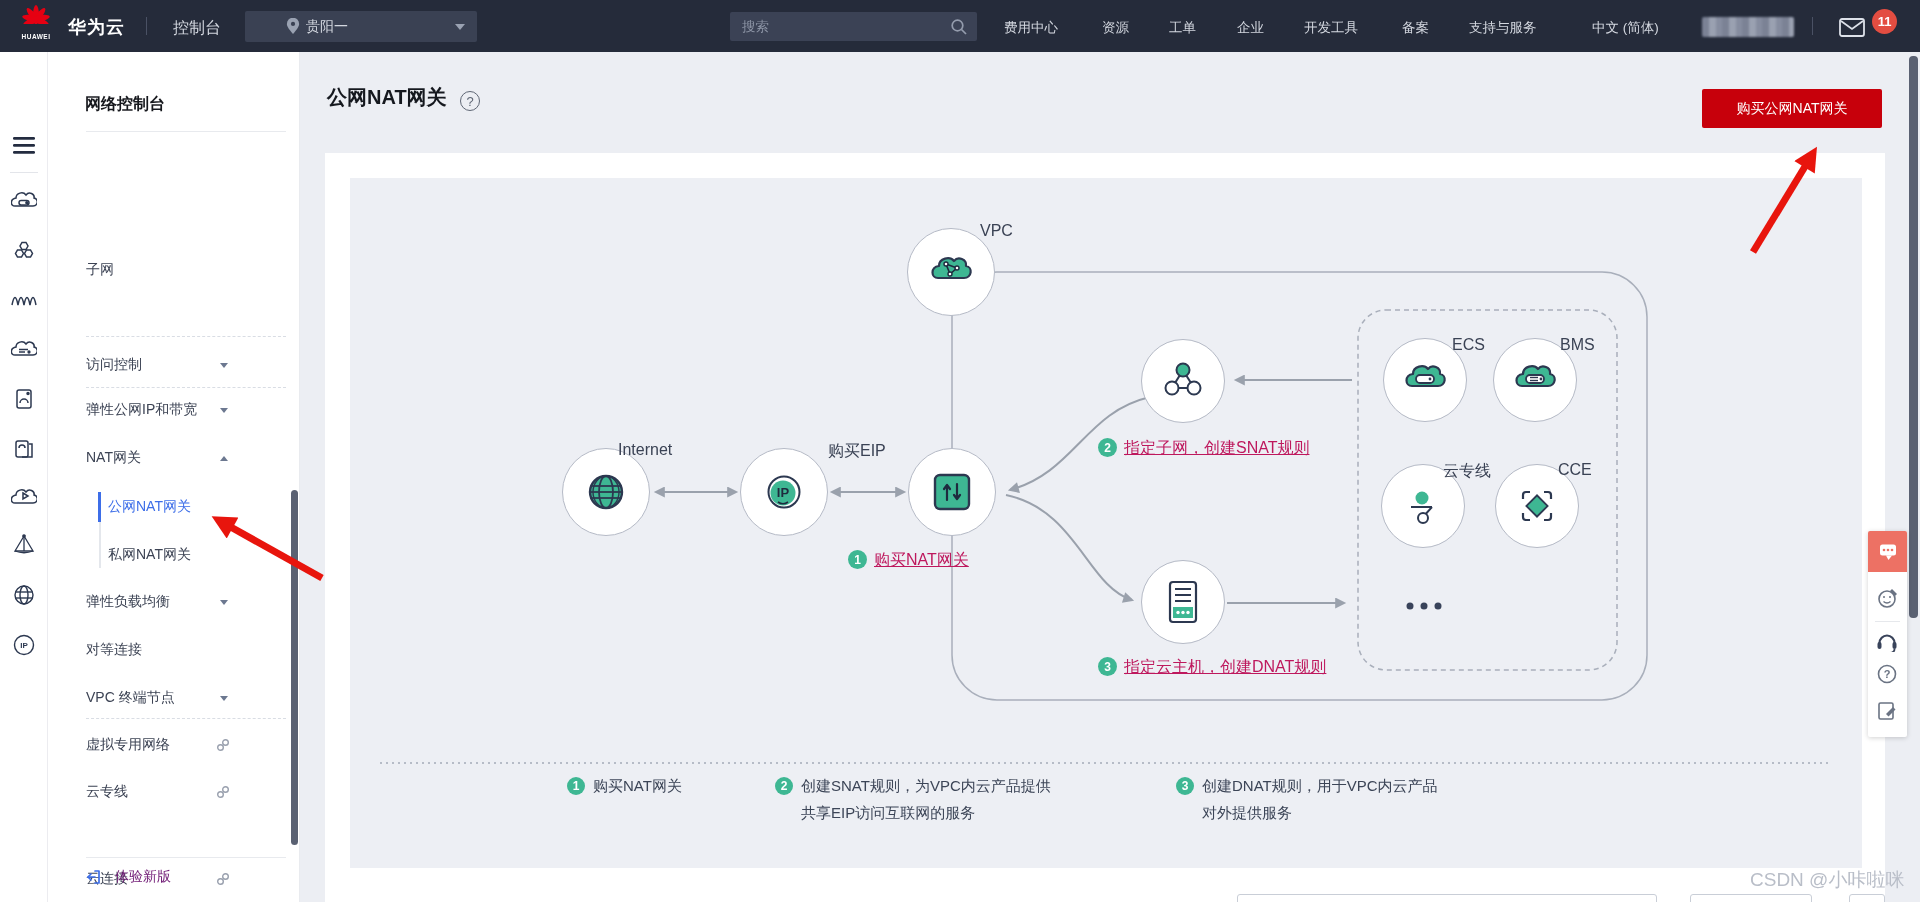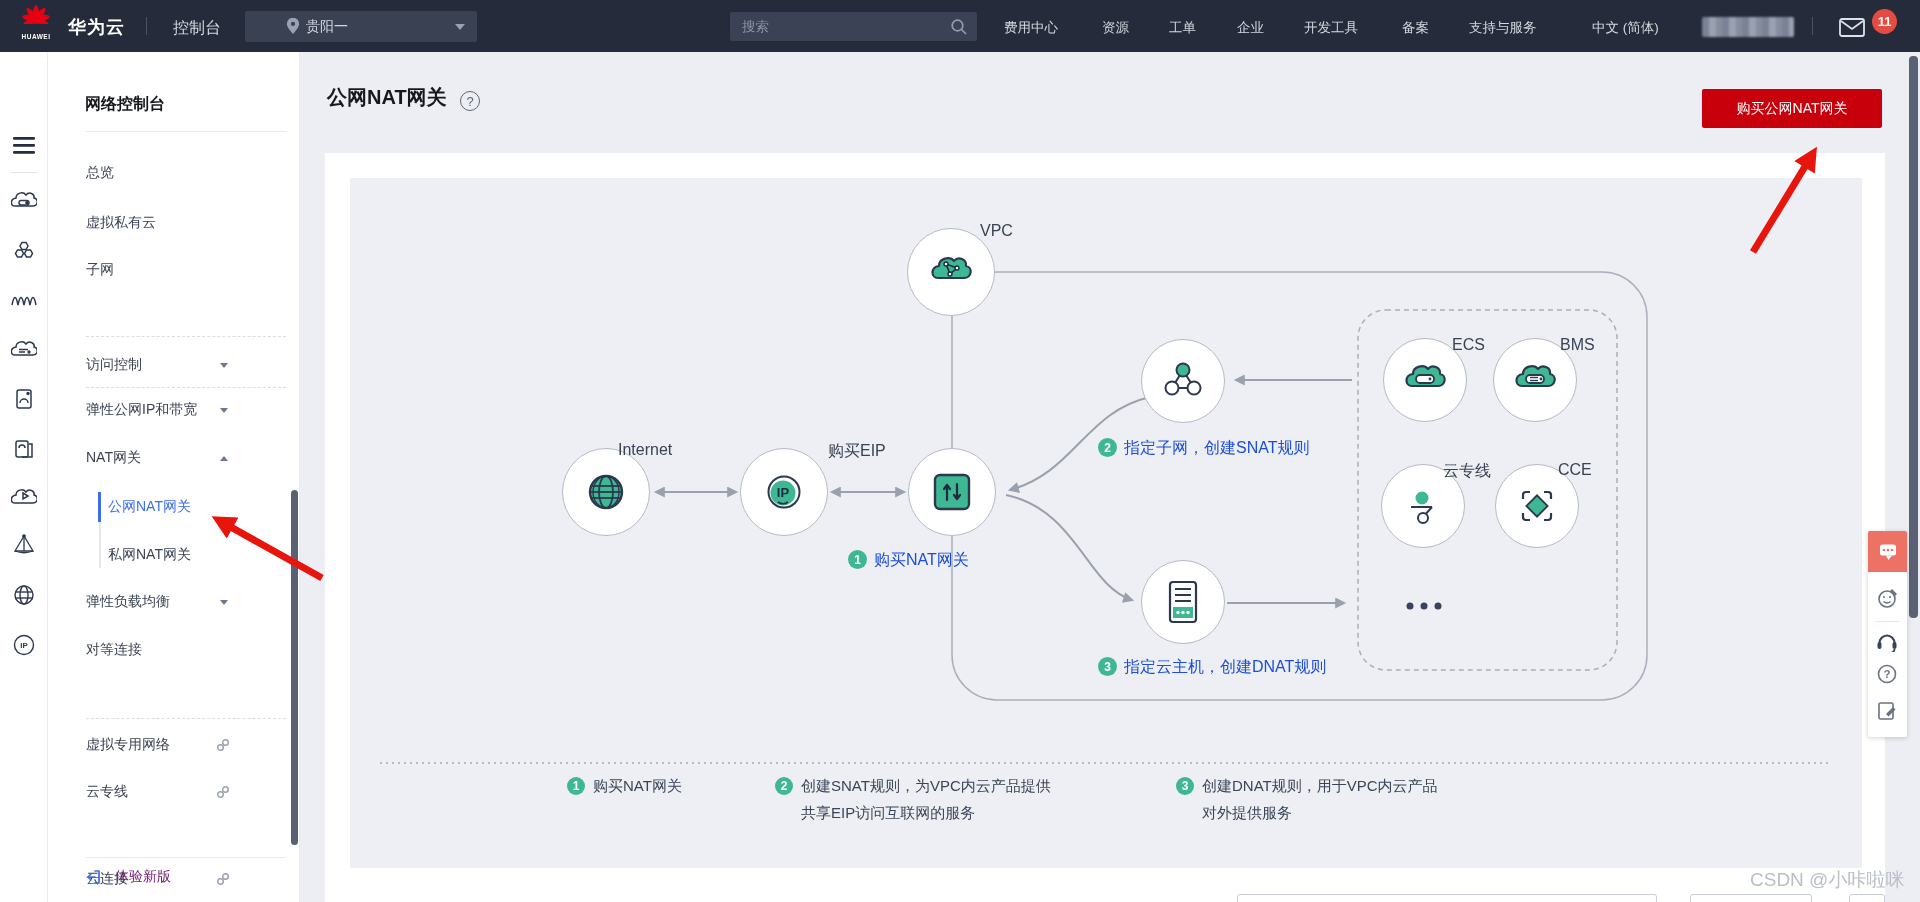--- a/index.html
+++ b/index.html
@@ -47,21 +47,21 @@
   .help-ic { position:absolute; left:160px; top:39px; width:20px; height:20px; border:1.4px solid #5f6775; border-radius:50%; color:#5f6775; font-size:13px; display:flex; align-items:center; justify-content:center; cursor:pointer; }
   .buy-btn { position:absolute; left:1402px; top:37px; width:180px; height:39px; background:#c7000b; border:none; border-radius:2px; color:#fff; font-size:14px; cursor:pointer; font-family:inherit; }
   .card { position:absolute; left:25px; top:101px; width:1560px; height:749px; background:#ffffff; }
   .panel { position:absolute; left:25px; top:25px; width:1512px; height:690px; background:#edeff4; }
 
   
   .node { position:absolute; width:88px; height:88px; border-radius:50%; background:#fff; border:1.2px solid #b5bac6; display:flex; align-items:center; justify-content:center; }
   .node.sm { width:84px; height:84px; }
   .dg-label { position:absolute; font-size:16px; color:#3a4254; white-space:nowrap; }
   .g-badge { position:absolute; width:19px; height:19px; border-radius:50%; background:#3eb793; color:#fff; font-size:12px; font-weight:bold; display:flex; align-items:center; justify-content:center; }
-  .step-txt { position:absolute; font-size:16px; color:#1d4ed8; white-space:nowrap; }
+  .step-txt { position:absolute; font-size:16px; color:#be185d; white-space:nowrap;text-decoration:underline; }
   .lg-txt { position:absolute; font-size:15px; color:#3c4557; white-space:nowrap; }
 
   .cut-box { position:absolute; height:14px; background:#fff; border:1px solid #c9ced7; border-radius:3px; }
 
   
   .fl-toolbar { position:absolute; left:1868px; top:531px; width:39px; height:206px; background:#fff; box-shadow:0 1px 5px rgba(0,0,0,.18); border-radius:2px; z-index:30; }
   .fl-red { width:39px; height:41px; background:#ed7164; border-radius:2px 2px 0 0; display:flex; align-items:center; justify-content:center; cursor:pointer; }
   .fl-ic { position:absolute; left:8px; width:22px; height:22px; cursor:pointer; }
   .fl-div { position:absolute; left:7px; width:25px; border-top:1px solid #e6e8ec; }
 
@@ -201,26 +201,20 @@
   <svg class="strip-ic" style="top:580px;" viewBox="-13 -13 26 26">
     <circle r="9.5" fill="none" stroke="#2c3850" stroke-width="1.4"></circle>
     <text x="0" y="3" font-size="8" font-weight="bold" text-anchor="middle" fill="#2c3850">IP</text>
   </svg>
 </div>
 
 <div class="sidebar">
   <div class="sb-title">网络控制台</div>
   <div class="sb-divider solid" style="top:79px;"></div>
 
-  <div class="sb-item" style="top:106px;">
-      <span class="lbl">总览</span>
-    </div>
-  <div class="sb-item" style="top:156px;">
-      <span class="lbl">虚拟私有云</span>
-    </div>
   <div class="sb-item" style="top:203px;">
       <span class="lbl">子网</span>
     </div>
   <div class="sb-divider" style="top:284px;"></div>
   <div class="sb-item" style="top:298px;">
     <span class="lbl">访问控制</span>
     <span class="sb-caret"></span>
   </div>
   <div class="sb-divider" style="top:335px;"></div>
   <div class="sb-item" style="top:343px;">
@@ -239,20 +233,24 @@
   <div class="sb-item sub" style="top:488px;">
       <span class="lbl">私网NAT网关</span>
     </div>
   <div class="sb-item" style="top:535px;">
     <span class="lbl">弹性负载均衡</span>
     <span class="sb-caret"></span>
   </div>
   <div class="sb-item" style="top:583px;">
       <span class="lbl">对等连接</span>
     </div>
+  <div class="sb-item" style="top:631px;">
+    <span class="lbl">VPC 终端节点</span>
+    <span class="sb-caret"></span>
+  </div>
   <div class="sb-divider" style="top:666px;"></div>
   <div class="sb-item" style="top:678px;">
     <span class="lbl">虚拟专用网络</span>
     <svg class="sb-link-ic" width="14" height="14" viewBox="0 0 14 14">
       <circle cx="4.5" cy="9.5" r="2.8" fill="none" stroke="#99a0ae" stroke-width="1.4"></circle>
       <circle cx="9.5" cy="4.5" r="2.8" fill="none" stroke="#99a0ae" stroke-width="1.4"></circle>
     </svg>
   </div>
   <div class="sb-item" style="top:725px;">
     <span class="lbl">云专线</span>

